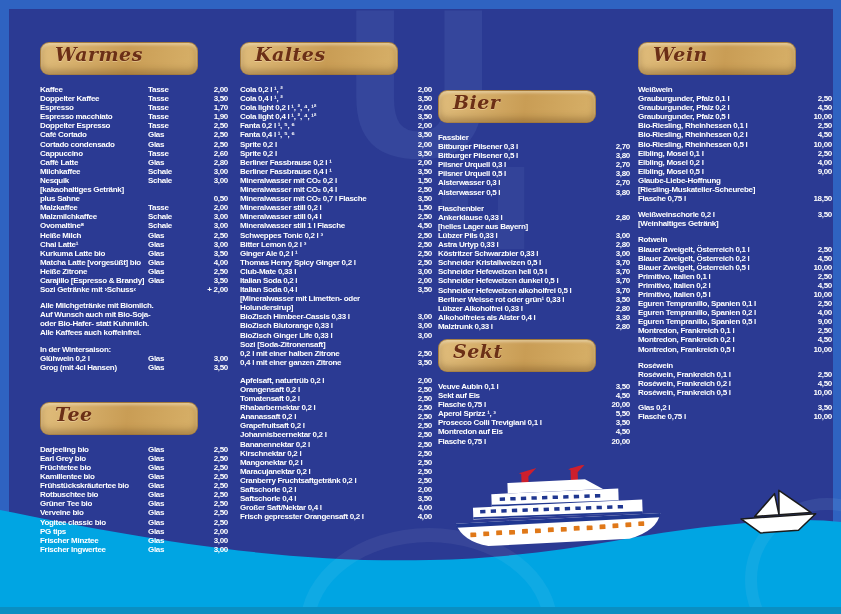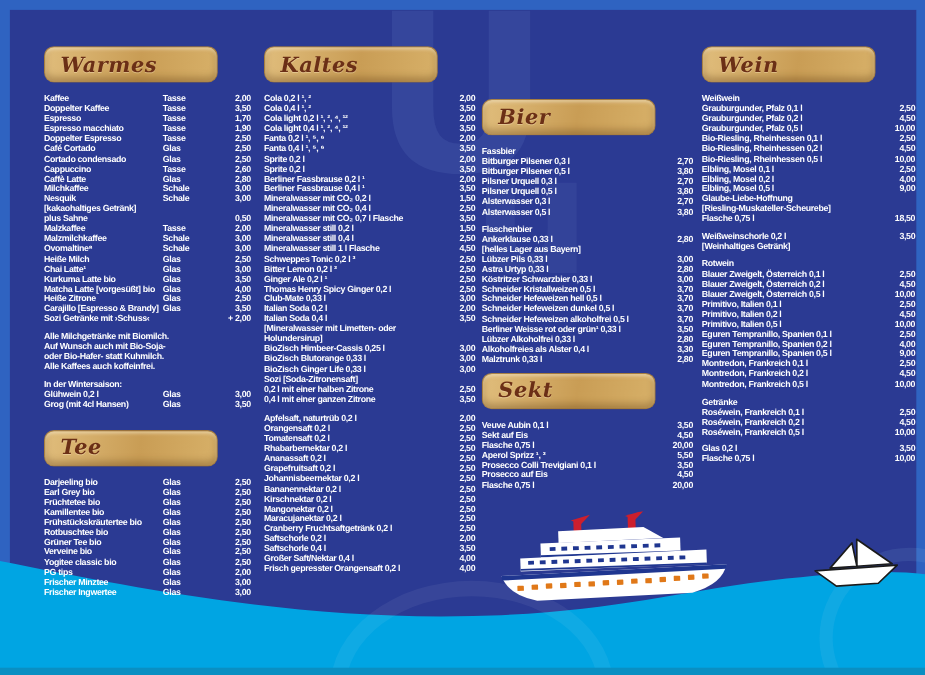--- a/index.html
+++ b/index.html
@@ -21,24 +21,24 @@
   
   .col{position:absolute;top:42px;z-index:10;}
   .col1{left:40px;width:188px;}
   .col2{left:240px;width:192px;}
   .col3{left:438px;width:192px;margin-top:48px;}
   .col4{left:638px;width:194px;}
   .plaque{width:158px;height:33px;border-radius:9px;margin-bottom:10px;
     background:linear-gradient(97deg,#e0bd7c,#c99d55 55%,#d7b068);
     box-shadow:inset 0 -4px 7px rgba(95,60,20,.35), inset 0 2px 3px rgba(255,245,220,.5);
     border:1px solid rgba(125,85,35,.55);
-    display:flex;align-items:center;padding-left:14px;box-sizing:border-box;}
+    display:flex;padding-left:14px;box-sizing:border-box;}
   .plaque-t{font-family:"DejaVu Serif",serif;font-style:italic;font-weight:bold;
     font-size:19px;color:#6b2f16;letter-spacing:.5px;text-shadow:0 1px 0 rgba(255,240,210,.35);}
-  .mt-tee{margin-top:19px;}
+  .mt-tee{margin-top:30px;}
   .mt-saft{margin-top:9px;}
   .mt-sekt{margin-top:8px;}
   .mt-cidre{margin-top:6px;}
   .rows{color:#fff;font-size:8px;font-weight:bold;letter-spacing:-0.3px;}
   .row{display:flex;align-items:baseline;height:9.1px;line-height:9.1px;}
   .row .n{flex:1 1 auto;min-width:0;white-space:nowrap;}
   .rows .u{flex:0 0 42px;white-space:nowrap;}
   .row .p{flex:0 0 38px;text-align:right;white-space:nowrap;}
   .row.note{}
   .row.gap{height:7px;}
@@ -460,21 +460,21 @@
         </div>
         <div class="row">
           <span class="n">[Mineralwasser mit Limetten- oder</span>
           <span class="p"></span>
         </div>
         <div class="row">
           <span class="n">Holundersirup]</span>
           <span class="p"></span>
         </div>
         <div class="row">
-          <span class="n">BioZisch Himbeer-Cassis 0,25 l</span>
+          <span class="n">BioZisch Himbeer-Cassis 0,33 l</span>
           <span class="p">3,00</span>
         </div>
         <div class="row">
           <span class="n">BioZisch Blutorange 0,33 l</span>
           <span class="p">3,00</span>
         </div>
         <div class="row">
           <span class="n">BioZisch Ginger Life 0,33 l</span>
           <span class="p">3,00</span>
         </div>
@@ -674,21 +674,21 @@
         </div>
         <div class="row">
           <span class="n">Aperol Sprizz ¹, ³</span>
           <span class="p">5,50</span>
         </div>
         <div class="row">
           <span class="n">Prosecco Colli Trevigiani 0,1 l</span>
           <span class="p">3,50</span>
         </div>
         <div class="row">
-          <span class="n">Prosecco auf Eis</span>
+          <span class="n">Montredon auf Eis</span>
           <span class="p">4,50</span>
         </div>
         <div class="row">
           <span class="n">Flasche 0,75 l</span>
           <span class="p">20,00</span>
         </div>
       </div>
   </section>
 </div>
 
@@ -807,21 +807,21 @@
         <div class="row">
           <span class="n">Montredon, Frankreich 0,2 l</span>
           <span class="p">4,50</span>
         </div>
         <div class="row">
           <span class="n">Montredon, Frankreich 0,5 l</span>
           <span class="p">10,00</span>
         </div>
         <div class="row gap"></div>
         <div class="row note">
-          <span class="n">Getränke</span>
+          <span class="n">Roséwein</span>
           <span class="p"></span>
         </div>
         <div class="row">
           <span class="n">Roséwein, Frankreich 0,1 l</span>
           <span class="p">2,50</span>
         </div>
         <div class="row">
           <span class="n">Roséwein, Frankreich 0,2 l</span>
           <span class="p">4,50</span>
         </div>

